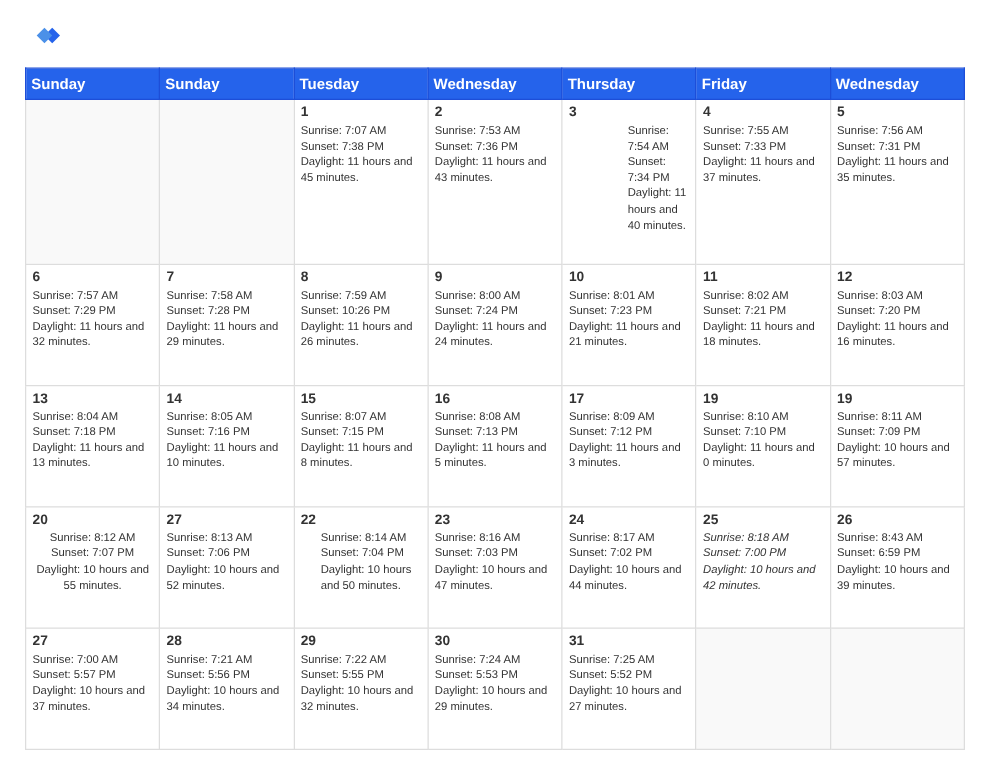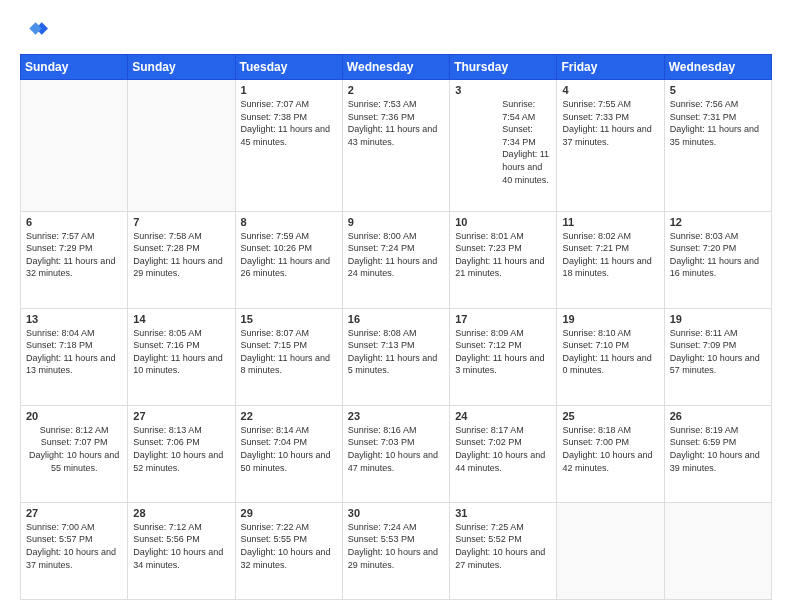--- a/index.html
+++ b/index.html
@@ -249,59 +249,59 @@
 Daylight: 10 hours and 55 minutes.</div>
           </td>
           <td>
             <span class="day-num">27</span>
             <div class="day-info" style="white-space: pre-line;">Sunrise: 8:13 AM
 Sunset: 7:06 PM
 Daylight: 10 hours and 52 minutes.</div>
           </td>
           <td>
             <span class="day-num">22</span>
-            <div class="day-info" style="white-space: pre-line;">Sunrise: 8:14 AM
+            <div class="day-info" style="white-space: pre-line; margin-left: 16px;">Sunrise: 8:14 AM
 Sunset: 7:04 PM
 Daylight: 10 hours and 50 minutes.</div>
           </td>
           <td>
             <span class="day-num">23</span>
             <div class="day-info" style="white-space: pre-line;">Sunrise: 8:16 AM
 Sunset: 7:03 PM
 Daylight: 10 hours and 47 minutes.</div>
           </td>
           <td>
             <span class="day-num">24</span>
             <div class="day-info" style="white-space: pre-line;">Sunrise: 8:17 AM
 Sunset: 7:02 PM
 Daylight: 10 hours and 44 minutes.</div>
           </td>
           <td>
             <span class="day-num">25</span>
-            <div class="day-info" style="white-space: pre-line;">Sunrise: 8:18 AM
+            <div class="day-info" style="white-space: pre-line; font-style: italic;">Sunrise: 8:18 AM
 Sunset: 7:00 PM
 Daylight: 10 hours and 42 minutes.</div>
           </td>
           <td>
             <span class="day-num">26</span>
-            <div class="day-info" style="white-space: pre-line;">Sunrise: 8:19 AM
+            <div class="day-info" style="white-space: pre-line;">Sunrise: 8:43 AM
 Sunset: 6:59 PM
 Daylight: 10 hours and 39 minutes.</div>
           </td>
         </tr>
         <tr>
           <td>
             <span class="day-num">27</span>
             <div class="day-info" style="white-space: pre-line;">Sunrise: 7:00 AM
 Sunset: 5:57 PM
 Daylight: 10 hours and 37 minutes.</div>
           </td>
           <td>
             <span class="day-num">28</span>
-            <div class="day-info" style="white-space: pre-line;">Sunrise: 7:12 AM
+            <div class="day-info" style="white-space: pre-line;">Sunrise: 7:21 AM
 Sunset: 5:56 PM
 Daylight: 10 hours and 34 minutes.</div>
           </td>
           <td>
             <span class="day-num">29</span>
             <div class="day-info" style="white-space: pre-line;">Sunrise: 7:22 AM
 Sunset: 5:55 PM
 Daylight: 10 hours and 32 minutes.</div>
           </td>
           <td>

